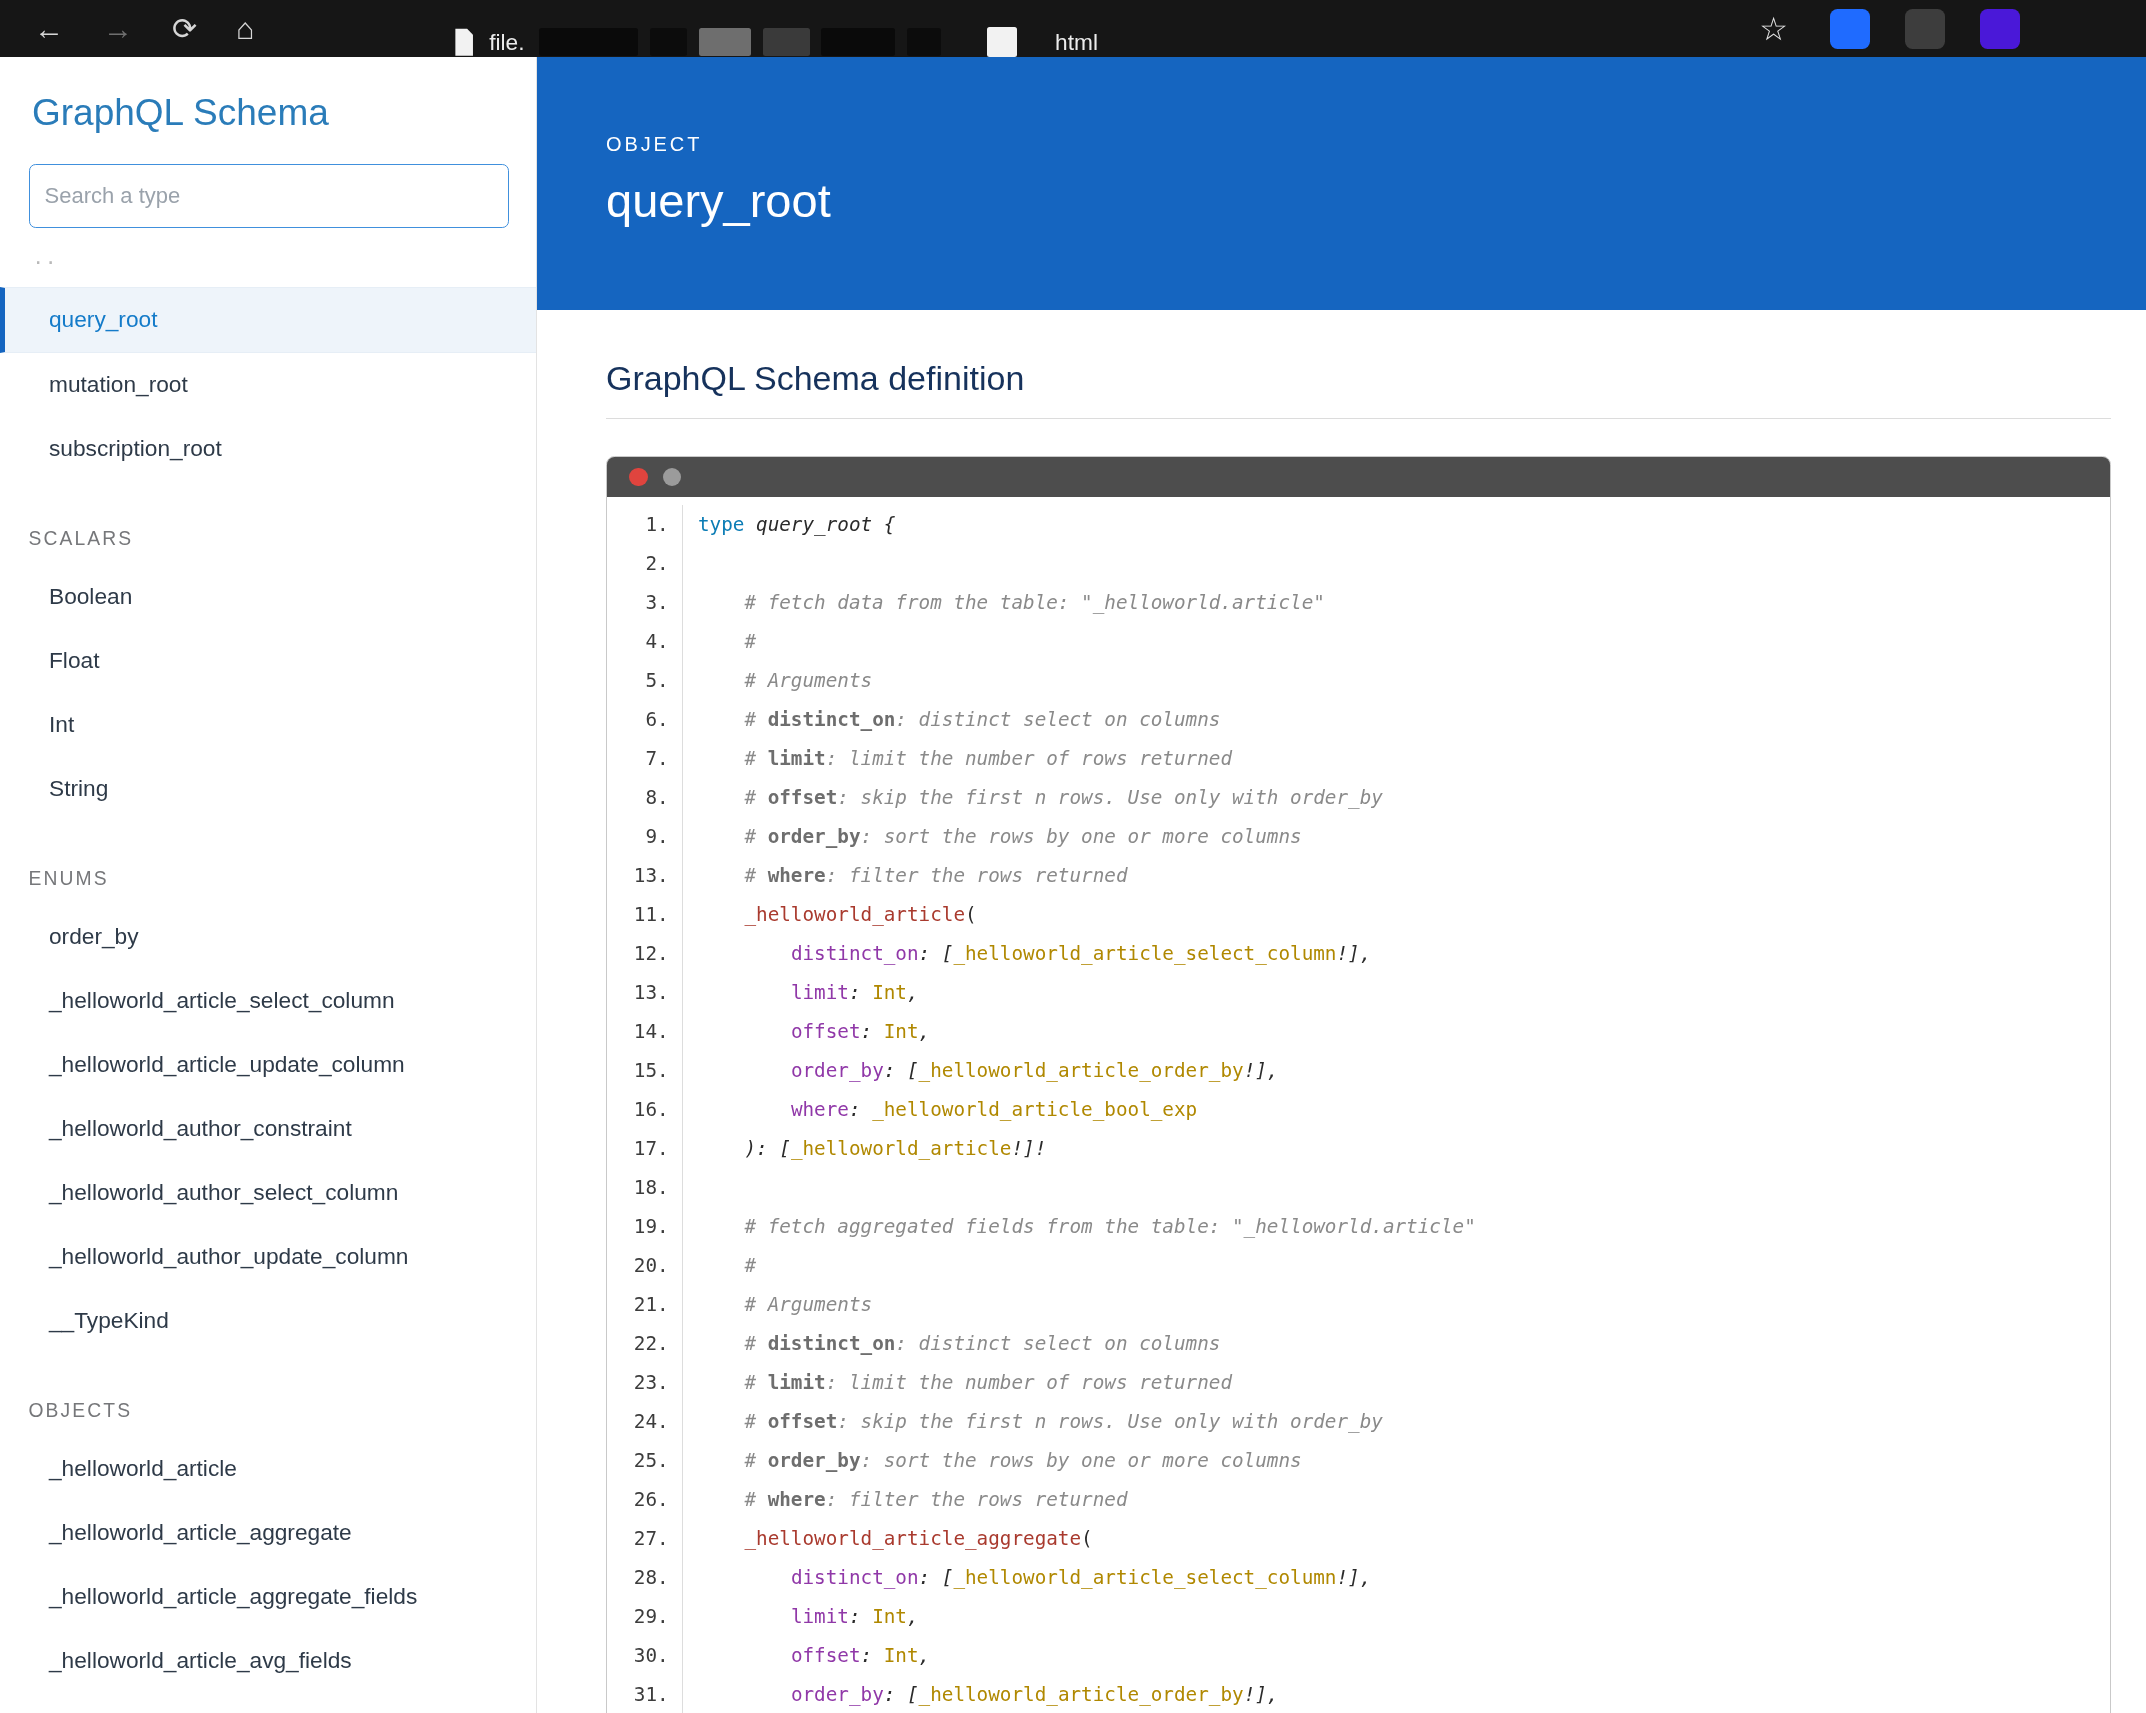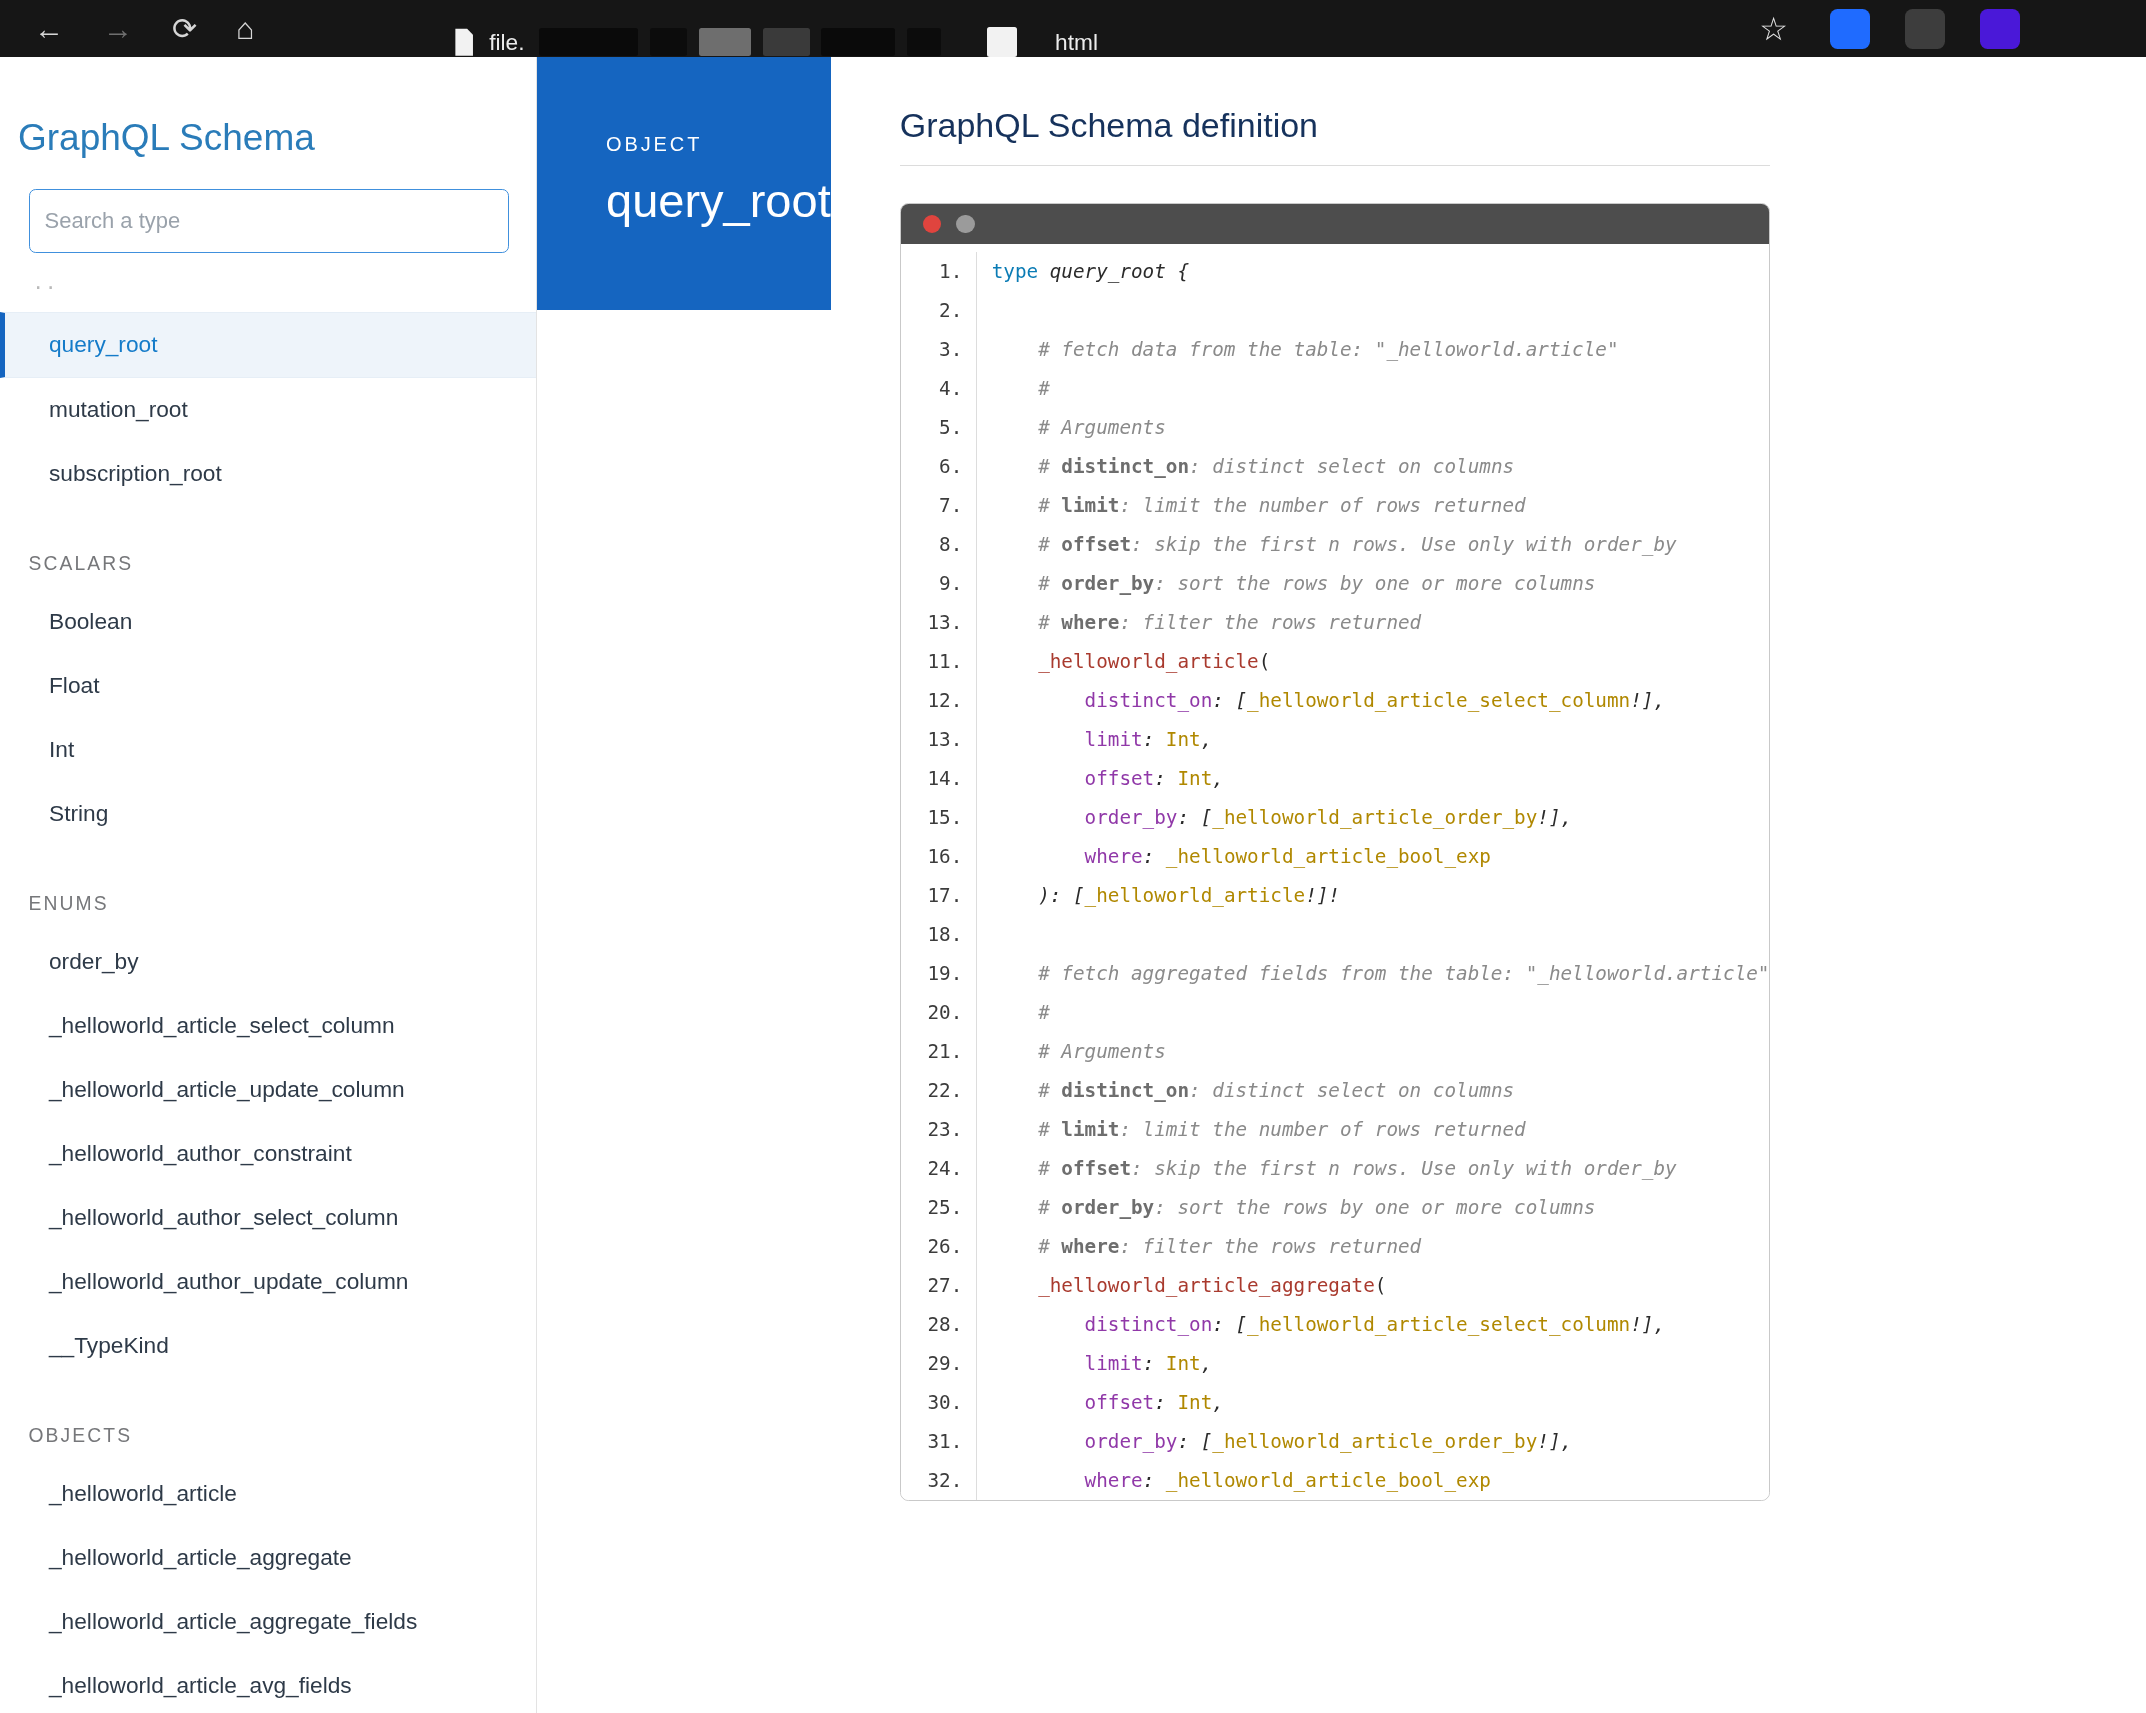--- a/index.html
+++ b/index.html
@@ -40,21 +40,21 @@
   
   .app { display: flex; height: 1656px; }
 
   
   .sidebar {
     width: 537px; flex: none; background: #fff;
     border-right: 0.8px solid #e3e3e3; padding-top: 35px; overflow: hidden;
   }
   .schema-title {
     font-size: 37px; font-weight: 400;
-    color: var(--sidebar-title, #2a7cb9); padding: 0 18px; margin-top: 25px;
+    color: var(--sidebar-title, #2a7cb9); padding: 0 32px;
   }
   .search {
     display: block; margin: 30px 28.5px 0; width: 480px; height: 64px;
     border: 1.7px solid var(--search-border, #4090dd); border-radius: 6.7px;
     font-size: 22px; padding: 0 15px; color: #333; outline: none;
     font-family: "Liberation Sans", sans-serif;
   }
   .search::placeholder { color: #9aa2ab; }
   .side-dots { color: #b9b9b9; font-size: 25px; padding: 25px 0 5px 34px; letter-spacing: 4.2px; line-height: 17px; }
   .root-list { margin-top: 11.7px; }
@@ -69,21 +69,21 @@
     color: var(--active-blue, #147bc9);
     border-left-color: var(--accent, #1565c0);
     border-top: 0.8px solid #e6eef6; border-bottom: 0.8px solid #e6eef6;
   }
   .sec-header {
     padding: 47px 0 15px 28.5px; font-size: 19.3px; letter-spacing: 2.1px;
     color: var(--section-header, #76777a);
   }
 
   
-  .main { flex: 1; display: flex; min-width: 0; }
+  .main { flex: 1; display: flex; flex-direction: column; min-width: 0; }
   .type-hero {
     height: 253px; flex: none; background: var(--accent, #1565c0);
     color: #fff; padding: 76px 0 0 69px;
   }
   .kicker { font-size: 20px; letter-spacing: 2.9px; font-weight: 500; }
   .hero-title { font-size: 47px; font-weight: 400; margin-top: 17px; }
 
   .definition { padding: 49px 35px 0 69px; }
   .def-heading { font-size: 34px; font-weight: 400; color: var(--heading-navy, #16325c); }
   .def-divider { border: none; border-top: 0.8px solid #dcdcdc; margin-top: 20px; }

